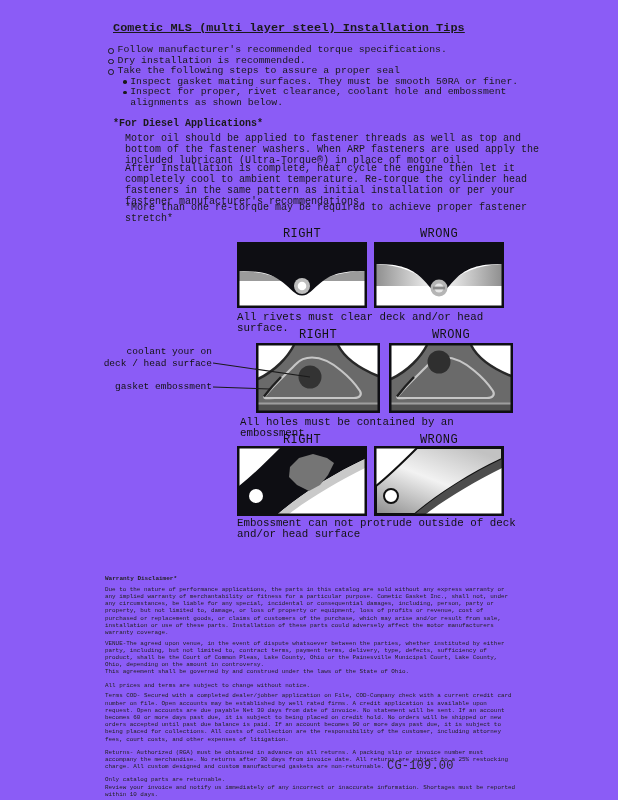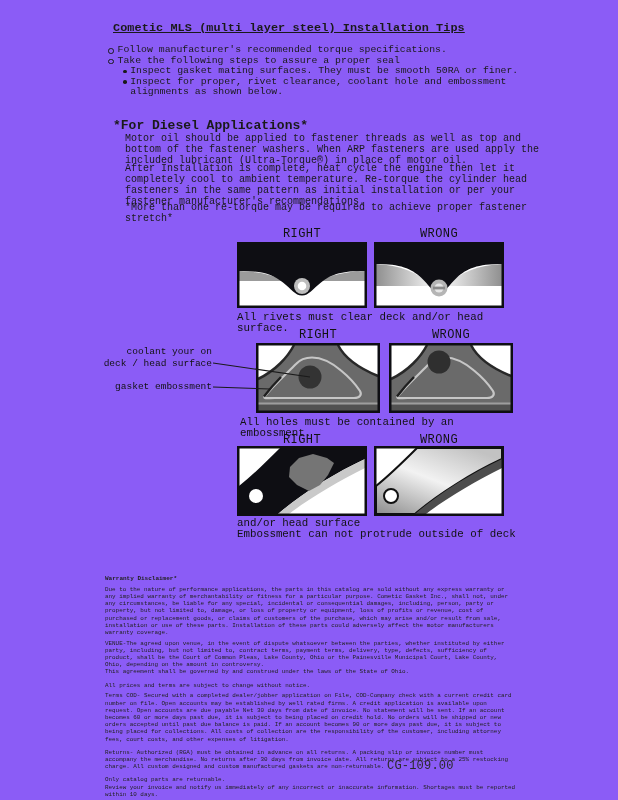--- a/index.html
+++ b/index.html
@@ -16,21 +16,21 @@
   .tip-row { display:flex; align-items:flex-start; }
   .tip-marker {
     flex:0 0 auto; width:3.6px; height:3.6px; border:1px solid #1a1a1a;
     border-radius:50%; margin:3px 4px 0 0;
   }
   .sub { margin-left:15px; }
   .sub-marker {
     flex:0 0 auto; width:3.6px; height:3.6px; background:#1a1a1a;
     border-radius:50%; margin:3.4px 3.6px 0 0;
   }
-  .diesel-heading { left:113px; top:118px; font-size:13px; font-weight:bold; }
+  .diesel-heading { left:113px; top:118px; font-size:10px; font-weight:bold; }
   .body-para { left:125px; width:421px; font-size:10px; line-height:11px; }
   .p1 { top:133px; }
   .p2 { top:162.5px; }
   .p3 { top:202px; }
   .fig-label { font-size:12px; text-align:center; color:#121212; letter-spacing:0.4px; }
   .fig-caption { font-size:10.8px; line-height:11px; color:#121212; }
   .callout { left:100px; width:112px; text-align:right; font-size:9.5px; line-height:11.5px; color:#121212; }
   .fineprint {
     left:105px; top:575px; width:412px; font-size:5.9px; line-height:7.2px;
     color:#222; text-align:left;
@@ -46,20 +46,24 @@
 <body>
 
 <div class="page">
 
   <div class="abs title">Cometic MLS (multi layer steel) Installation Tips</div>
 
   <div class="abs tips">
     <div class="tip-row">
       <span class="tip-marker"></span>
       <span>Follow manufacturer's recommended torque specifications.</span>
+    </div>
+    <div class="tip-row">
+      <span class="tip-marker"></span>
+      <span>Dry installation is recommended.</span>
     </div>
     <div class="tip-row">
       <span class="tip-marker"></span>
       <span>Take the following steps to assure a proper seal</span>
     </div>
     <div class="tip-row sub">
       <span class="sub-marker"></span>
       <span>Inspect gasket mating surfaces.  They must be smooth 50RA or finer.</span>
     </div>
     <div class="tip-row sub">
@@ -174,22 +178,22 @@
       </linearGradient>
     </defs>
     <rect x="0" y="0" width="130" height="70" fill="#ffffff"></rect>
     <path d="M43,2 H128 V13 C98,27 64,48 41,68 L2,68 L2,40 C17,28 31,14 43,2 Z" fill="url(#g3)" stroke="#111111" stroke-width="2"></path>
     <path d="M41,68 C64,48 98,27 128,13 L128,22 C101,35 70,54 52,68 Z" fill="#4d4d4d"></path>
     <circle cx="17" cy="50" r="7" fill="#ffffff" stroke="#111111" stroke-width="2"></circle>
     <rect x="1.25" y="1.25" width="127.5" height="67.5" fill="none" stroke="#0e0e13" stroke-width="2.5"></rect>
   </svg>
 
   <div class="abs fig-caption" style="left:237px; top:518px; width:300px;">
+    <div>Embossment can not protrude outside of deck</div>
     <div>and/or head surface</div>
-    <div>Embossment can not protrude outside of deck</div>
   </div>
 
   <div class="abs fineprint">
     <p class="fp-heading">Warranty Disclaimer*</p>
     <p>Due to the nature of performance applications, the parts in this catalog are sold without any express warranty or any implied warranty of merchantability or fitness for a particular purpose.  Cometic Gasket Inc., shall not, under any circumstances, be liable for any special, incidental or consequential damages, including, person, party or property, but not limited to, damage, or loss of property or equipment, loss of profits or revenue, cost of purchased or replacement goods, or claims of customers of the purchase, which may arise and/or result from sale, installation or use of these parts.  Installation of these parts could adversely affect the motor manufacturers warranty coverage.</p>
     <p class="tight">VENUE-The agreed upon venue, in the event of dispute whatsoever between the parties, whether instituted by either party, including, but not limited to, contract terms, payment terms, delivery, type, defects, sufficiency of product, shall be the Court of Common Pleas, Lake County, Ohio or the Painesville Municipal Court, Lake County, Ohio, depending on the amount in controversy.</p>
     <p class="gap">This agreement shall be governed by and construed under the laws of the State of Ohio.</p>
     <p>All prices and terms are subject to change without notice.</p>
     <p class="gap">Terms COD- Secured with a completed dealer/jobber application on File, COD-Company check with a current credit card number on file.  Open accounts may be established by well rated firms.  A credit application is available upon request.  Open accounts are due payable Net 30 days from date of invoice.  No statement will be sent.  If an account becomes 60 or more days past due, it is subject to being placed on credit hold.  No orders will be shipped or new orders accepted until past due balance is paid.  If an account becomes 90 or more days past due, it is subject to being placed for collections.  All costs of collection are the responsibility of the customer, including attorney fees, court costs, and other expenses of litigation.</p>
     <p class="gap">Returns- Authorized (RGA) must be obtained in advance on all returns.  A packing slip or invoice number must accompany the merchandise.  No returns after 30 days from invoice date.  All returns are subject to a 25% restocking charge.  All custom designed and custom manufactured gaskets are non-returnable.</p>

